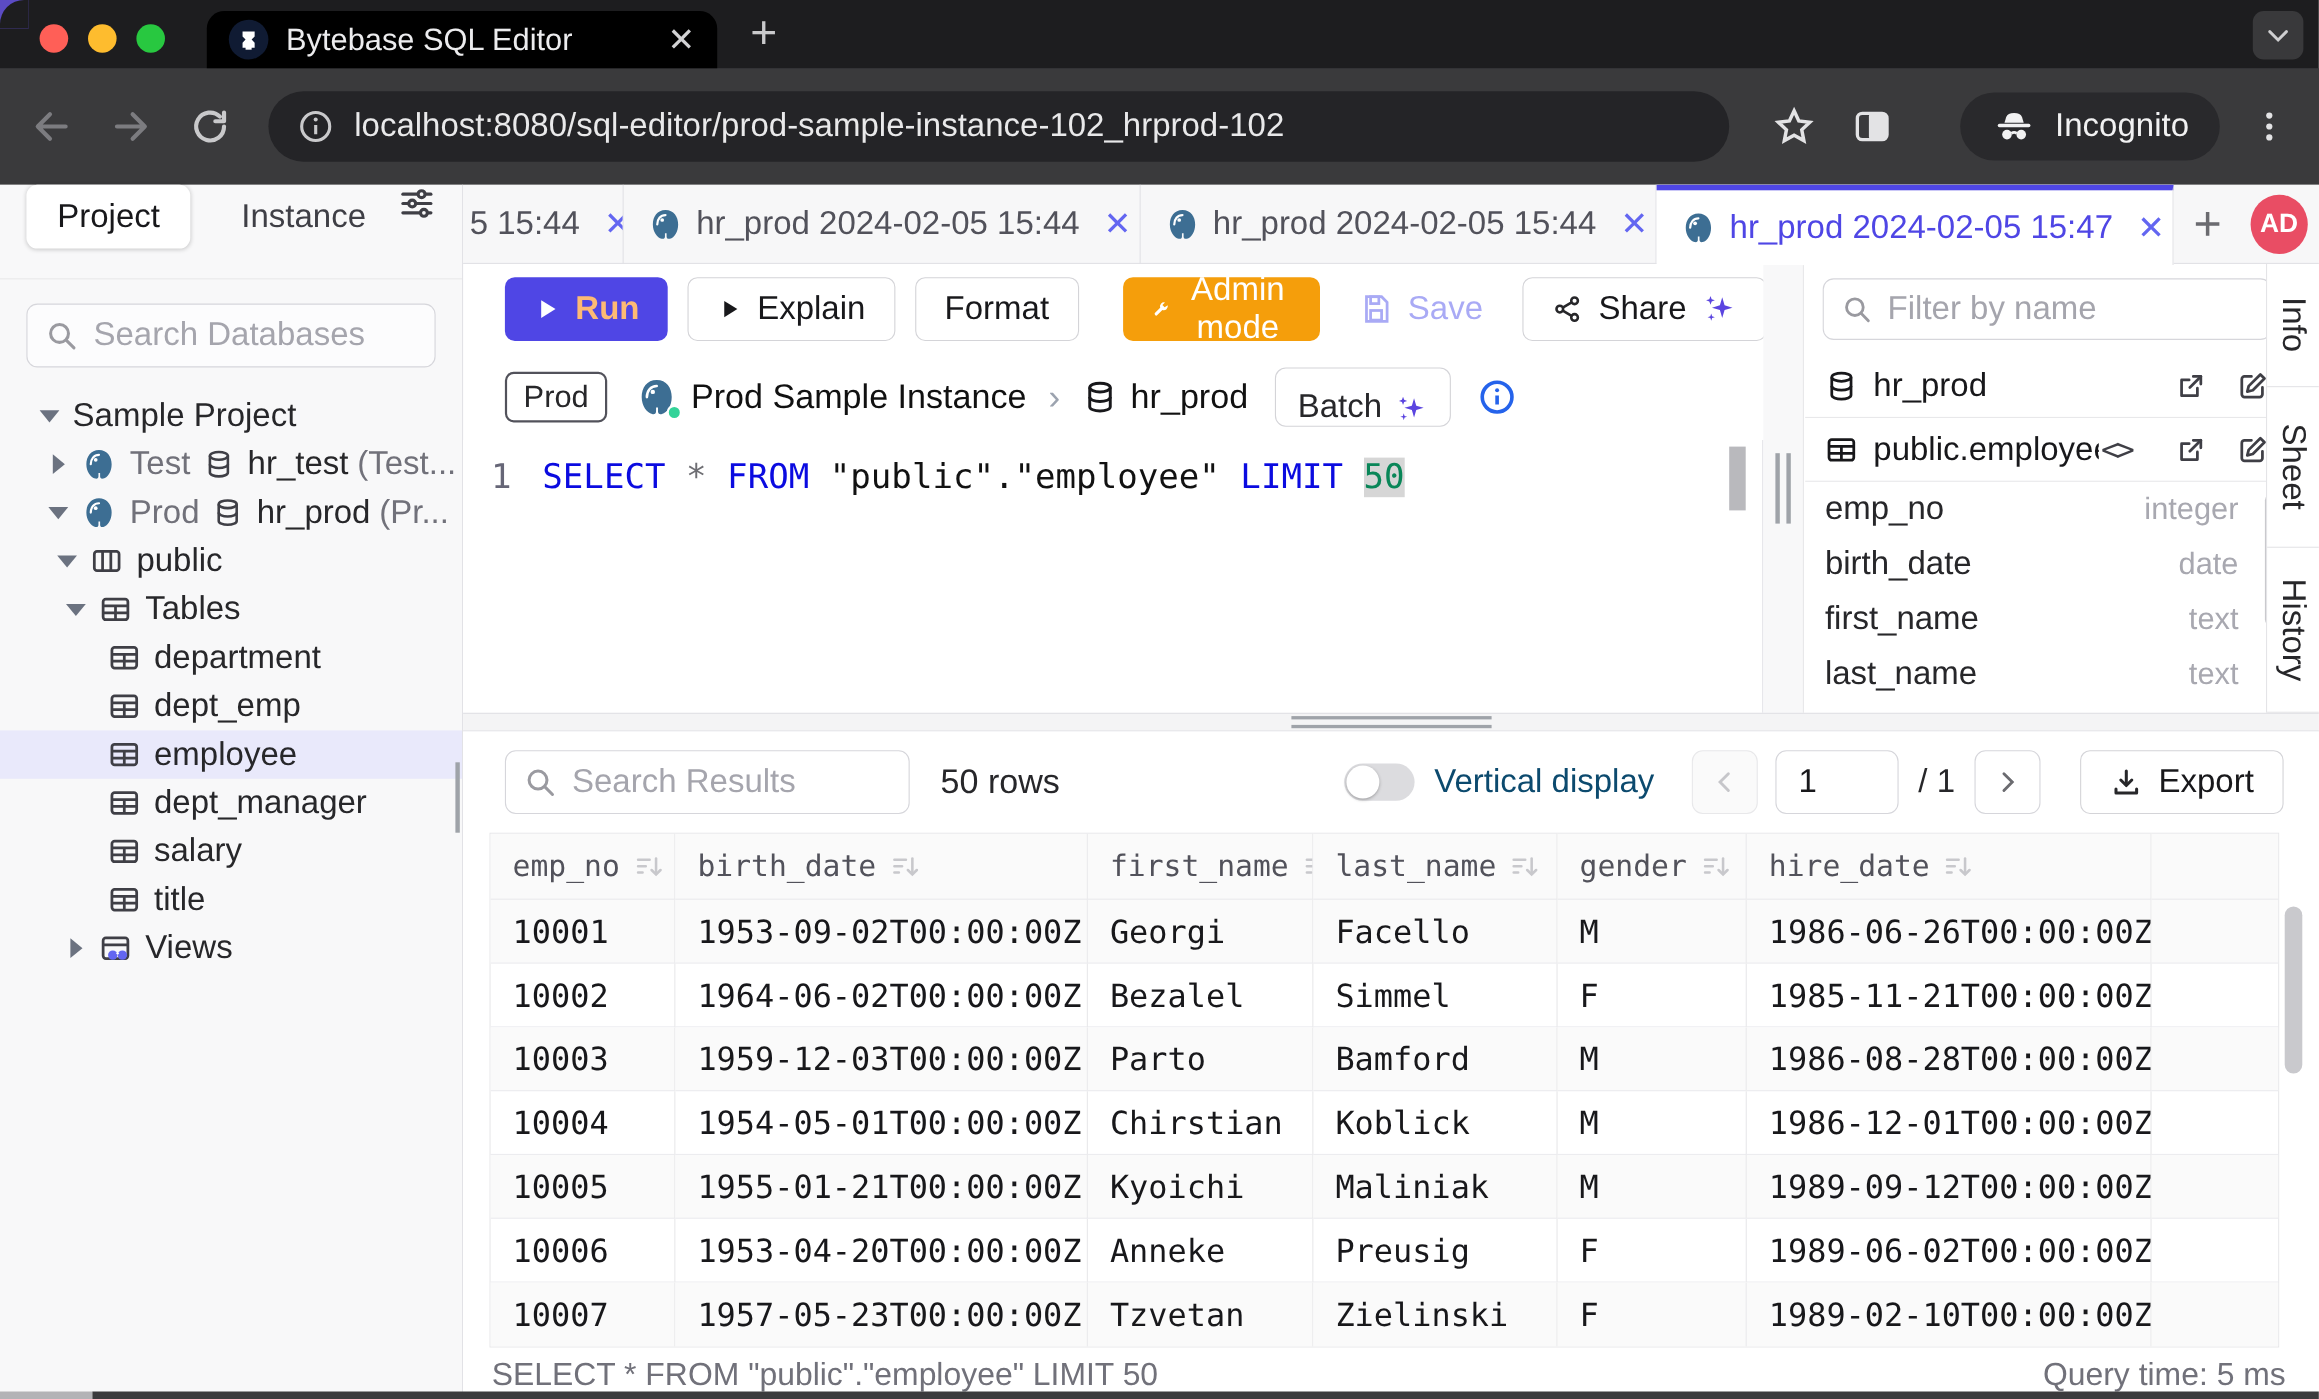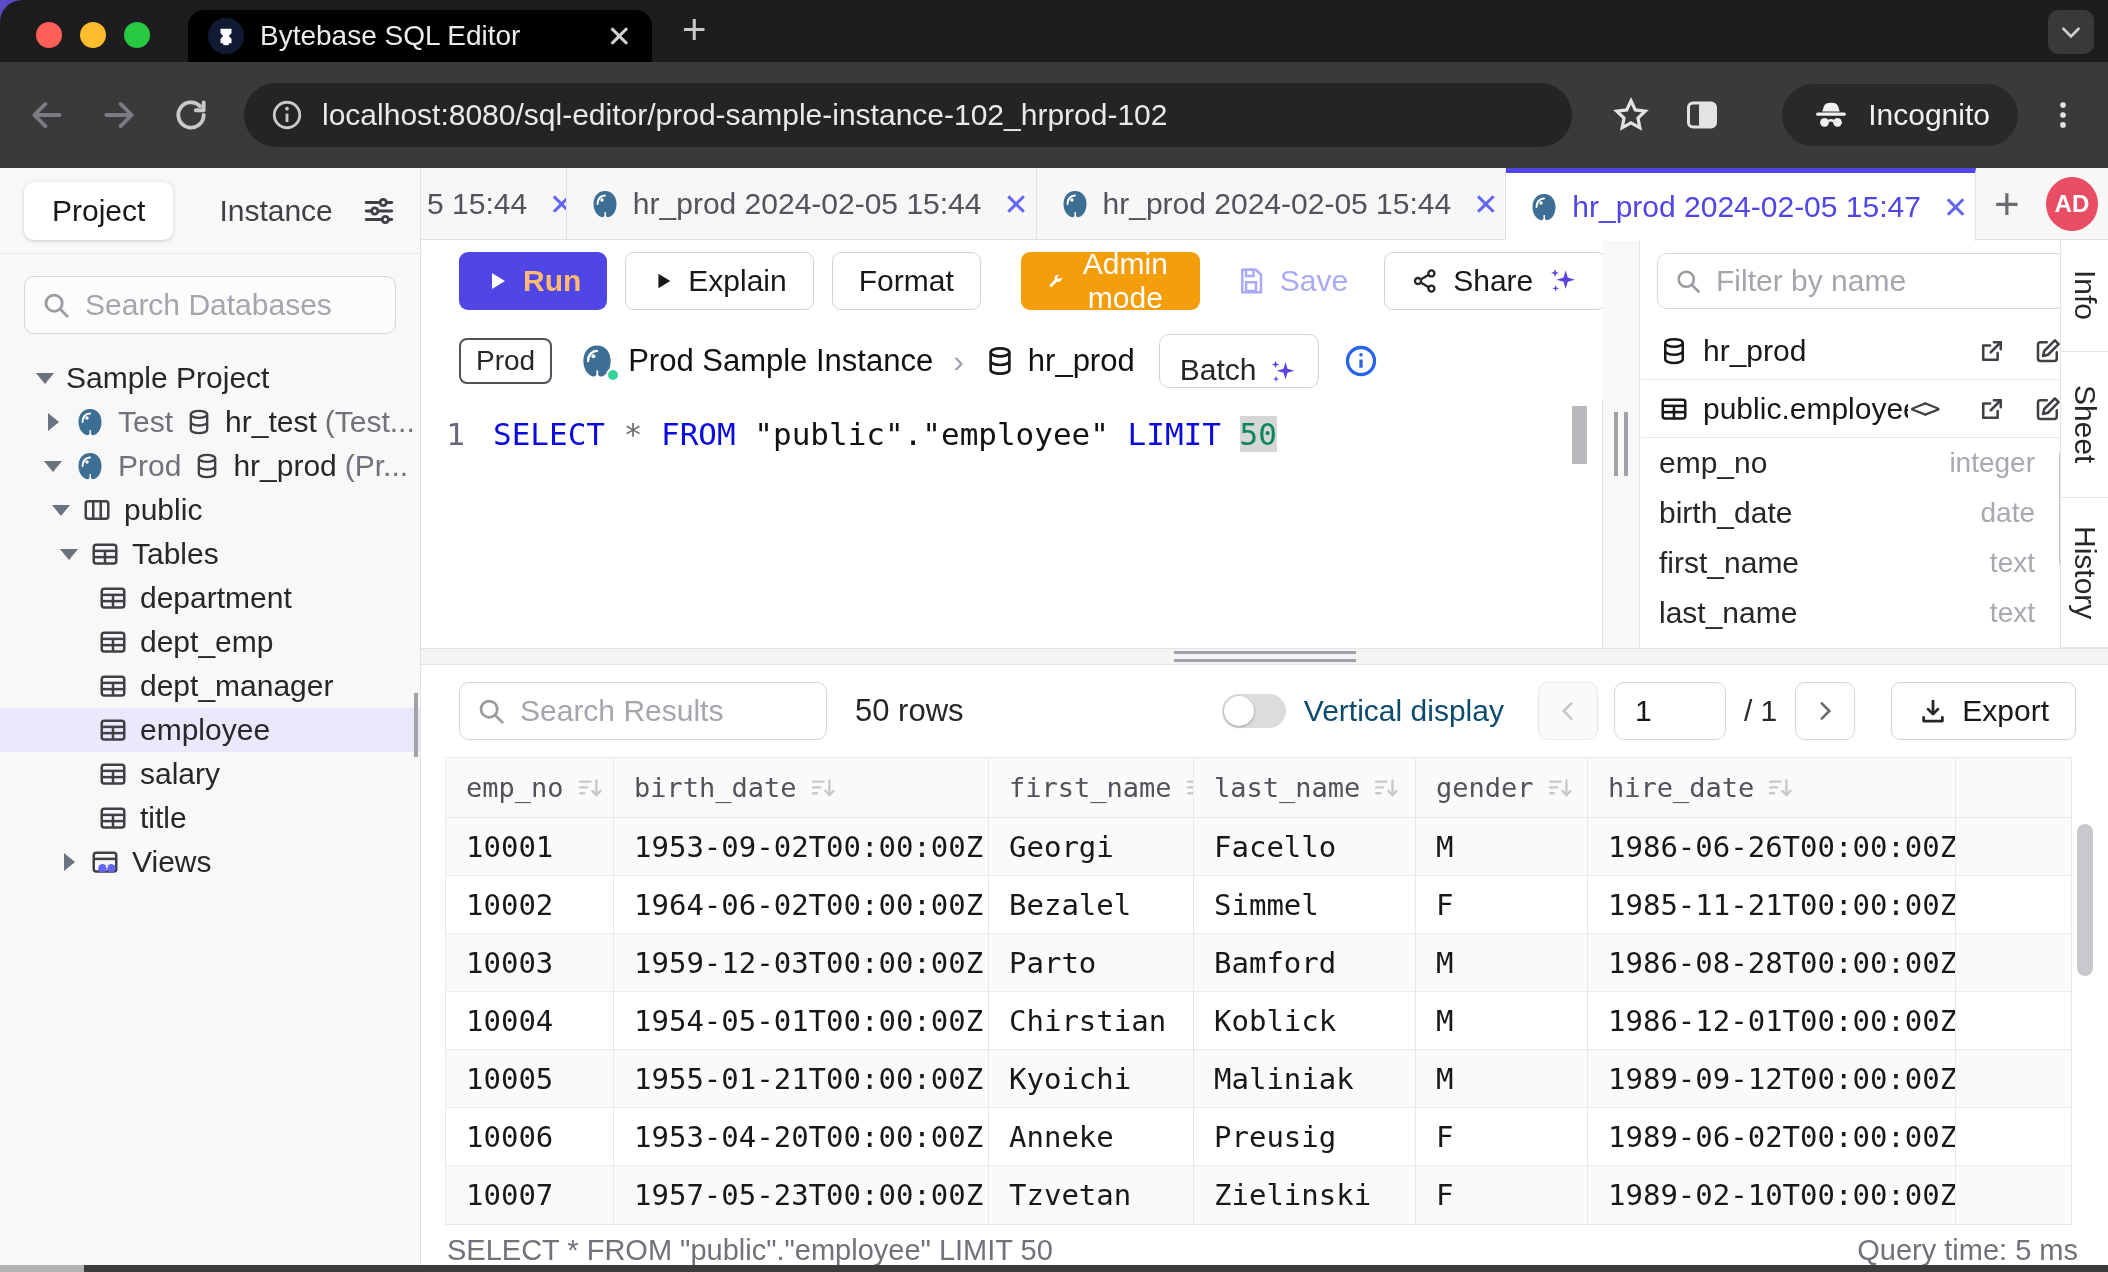--- a/index.html
+++ b/index.html
@@ -30,21 +30,21 @@
     padding:0 26px; margin-right:40px; }
   .url { color:#e9e9ea; font-size:30px; margin-left:18px; white-space:nowrap; }
   .incog { height:62px; background:#29292c; border-radius:31px; display:flex; align-items:center; gap:16px;
     padding:0 28px; margin:0 28px; color:#f1f1f2; font-size:30px; }
 
   
   .app { position:absolute; top:168px; left:0; right:0; bottom:0; background:#fff; }
 
   
   .sidebar { position:absolute; left:0; top:0; bottom:0; width:421px; background:#f8f8f9; border-right:1px solid #e2e2e6; }
-  .sb-header { height:86px; display:flex; align-items:center; padding:0 24px; border-bottom:1px solid #e8e8ea; }
+  .sb-header { height:86px; display:flex; align-items:flex-start; padding:0 24px; border-bottom:1px solid #e8e8ea; }
   .seg { font-size:30px; color:#3f3f46; padding:12px 28px; }
   .seg.active { background:#fff; border-radius:10px; box-shadow:0 1px 4px rgba(0,0,0,.18); color:#18181b; }
   .seg + .seg { margin-left:18px; }
   .sb-header .tune { margin-left:auto; }
   .searchbox { margin:22px 24px; height:58px; border:1px solid #d6d6db; border-radius:10px; background:#fcfcfd;
     display:flex; align-items:center; padding:0 16px; }
   .searchbox .ph { color:#a5a5ad; font-size:30px; margin-left:14px; }
   .tree { font-size:30px; color:#3f3f46; }
   .tree-row { height:44px; display:flex; align-items:center; white-space:nowrap; overflow:hidden; }
   .tree-row.selected { background:#e9e9fb; }
@@ -359,43 +359,43 @@
           <span class="ticon">
             <svg width="30" height="30" viewBox="0 0 24 24" fill="none" stroke="#3f3f46" stroke-width="2">
               <rect x="3" y="4.5" width="18" height="15" rx="2"></rect>
               <line x1="3" y1="9.5" x2="21" y2="9.5"></line>
               <line x1="3" y1="14.5" x2="21" y2="14.5"></line>
               <line x1="12" y1="9.5" x2="12" y2="19.5"></line>
             </svg>
           </span>
           <span class="tlabel">dept_emp</span>
         </div>
-        <div class="tree-row" style="padding-left:56px">
+        <div class="tree-row selected" style="padding-left:56px">
           <span class="caret "></span>
           <span class="ticon">
             <svg width="30" height="30" viewBox="0 0 24 24" fill="none" stroke="#3f3f46" stroke-width="2">
               <rect x="3" y="4.5" width="18" height="15" rx="2"></rect>
               <line x1="3" y1="9.5" x2="21" y2="9.5"></line>
               <line x1="3" y1="14.5" x2="21" y2="14.5"></line>
               <line x1="12" y1="9.5" x2="12" y2="19.5"></line>
             </svg>
           </span>
-          <span class="tlabel">dept_manager</span>
-        </div>
-        <div class="tree-row selected" style="padding-left:56px">
+          <span class="tlabel">employee</span>
+        </div>
+        <div class="tree-row" style="padding-left:56px">
           <span class="caret "></span>
           <span class="ticon">
             <svg width="30" height="30" viewBox="0 0 24 24" fill="none" stroke="#3f3f46" stroke-width="2">
               <rect x="3" y="4.5" width="18" height="15" rx="2"></rect>
               <line x1="3" y1="9.5" x2="21" y2="9.5"></line>
               <line x1="3" y1="14.5" x2="21" y2="14.5"></line>
               <line x1="12" y1="9.5" x2="12" y2="19.5"></line>
             </svg>
           </span>
-          <span class="tlabel">employee</span>
+          <span class="tlabel">dept_manager</span>
         </div>
         <div class="tree-row" style="padding-left:56px">
           <span class="caret "></span>
           <span class="ticon">
             <svg width="30" height="30" viewBox="0 0 24 24" fill="none" stroke="#3f3f46" stroke-width="2">
               <rect x="3" y="4.5" width="18" height="15" rx="2"></rect>
               <line x1="3" y1="9.5" x2="21" y2="9.5"></line>
               <line x1="3" y1="14.5" x2="21" y2="14.5"></line>
               <line x1="12" y1="9.5" x2="12" y2="19.5"></line>
             </svg>

